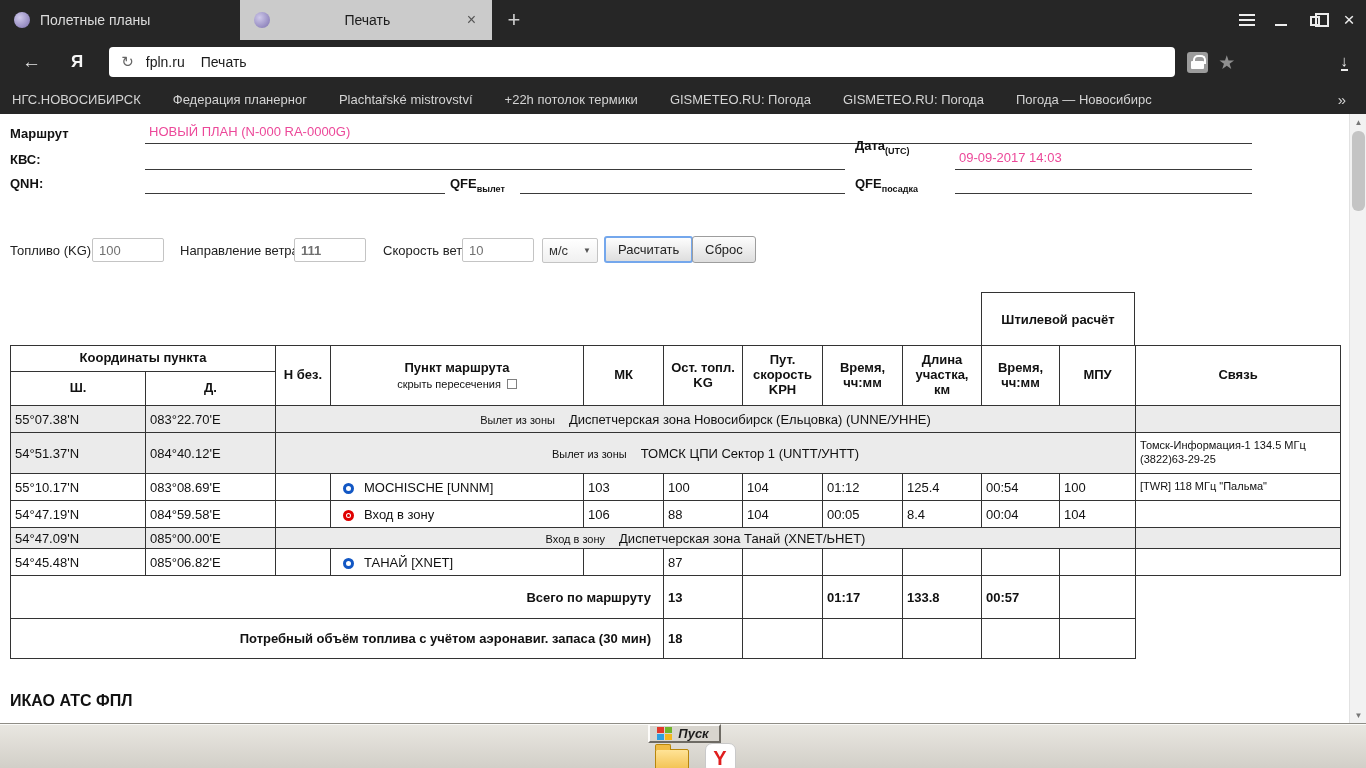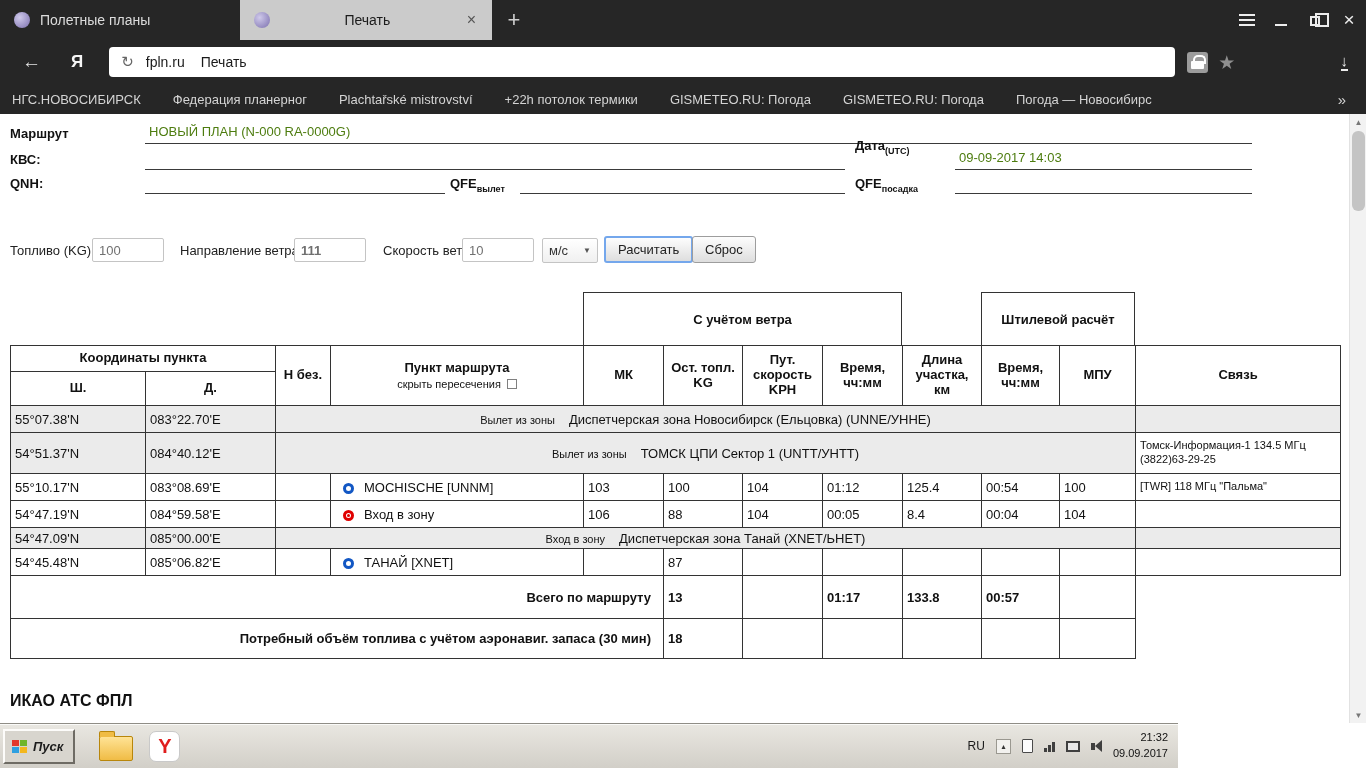--- a/index.html
+++ b/index.html
@@ -42,21 +42,21 @@
 
   .bookmarks { height:30px; background:#262626; display:flex; align-items:center;
                padding:0 12px; color:#d4d4d4; font-size:13px; }
   .bm { margin-right:32px; white-space:nowrap; }
   .bm-more { margin-left:auto; font-size:15px; padding-right:8px; }
 
   
   .page { position:absolute; left:0; top:114px; width:1349px; height:609px; background:#fff; overflow:hidden; color:#111; }
   .lbl { position:absolute; font-weight:bold; font-size:13px; }
   .lbl sub { font-size:9px; }
-  .fld { position:absolute; border-bottom:1px solid #3a3a3a; height:20px; font-size:13px; padding-left:4px; color:#4d7c0f; }
+  .fld { position:absolute; border-bottom:1px solid #3a3a3a; height:20px; font-size:13px; padding-left:4px; color:#ec4899; }
 
   .clabel { position:absolute; top:129px; font-size:13px; color:#222; }
   .inp { position:absolute; top:124px; width:72px; height:24px; border:1px solid #c4c4c4; border-radius:2px;
          padding:0 6px; font-size:13px; color:#707070; font-family:inherit; background:#fff; }
   .select { position:absolute; top:124px; left:542px; width:56px; height:25px; border:1px solid #c4c4c4; border-radius:2px;
             background:linear-gradient(#fff,#f0f0f0); display:flex; align-items:center; justify-content:space-between;
             padding:0 6px; font-size:13px; color:#333; }
   .sel-arrow { font-size:8px; color:#555; }
   .btn { position:absolute; top:122px; height:27px; padding:0 12px; font-size:13px; font-family:inherit; color:#222;
          background:linear-gradient(#fdfdfd,#dedede); border:1px solid #9d9d9d; border-radius:3px; }
@@ -98,23 +98,23 @@
   .icao { position:absolute; left:10px; top:578px; font-weight:bold; font-size:16px; }
 
   
   .vscroll { position:absolute; right:0; top:114px; width:17px; height:609px; background:#f2f2f2; border-left:1px solid #e2e2e2; }
   .vs-btn { position:absolute; left:0; width:17px; height:16px; display:flex; align-items:center; justify-content:center;
             font-size:8px; color:#777; }
   .vs-up { top:0; } .vs-down { bottom:0; }
   .vs-thumb { position:absolute; top:17px; left:2px; width:13px; height:80px; background:#c4c4c4; border-radius:6px; }
 
   
-  .taskbar { position:absolute; left:0; top:723px; width:1178px; height:45px;
+  .taskbar { position:absolute; left:0; top:723px; width:1366px; height:45px;
              background:linear-gradient(#e9e7e1,#d2cfc8); border-top:1px solid #8f8d86;
-             box-shadow:inset 0 1px 0 #fafaf8; display:flex; align-items:center; }
+             box-shadow:inset 0 1px 0 #fafaf8; display:flex; align-items:center;flex-direction:column; }
   .start { margin-left:3px; height:35px; display:flex; align-items:center; gap:6px; padding:0 10px 0 7px;
            background:#d8d5ce; border:2px solid; border-color:#fdfcfa #6e6b64 #6e6b64 #fdfcfa;
            font-weight:bold; font-style:italic; font-size:13px; color:#1c1c1c; }
   .flag { display:grid; grid-template-columns:7px 7px; grid-template-rows:6px 6px; gap:1px; }
   .flag i { display:block; }
   .flag i:nth-child(1){ background:#e2382b; } .flag i:nth-child(2){ background:#70b52a; }
   .flag i:nth-child(3){ background:#2e9fe0; } .flag i:nth-child(4){ background:#f3b71d; }
   .ql { display:flex; align-items:center; gap:16px; margin-left:24px; }
   .folder { position:relative; width:34px; height:25px; background:linear-gradient(#ffe396,#f0bc45);
             border:1px solid #b8860b; border-radius:2px; margin-top:5px; }
@@ -218,21 +218,20 @@
     <span class="clabel" style="left:383px;">Скорость ветра:</span>
     <input class="inp" style="left: 462px;" value="10">
     <div class="select">
       <span>м/с</span>
       <span class="sel-arrow">▼</span>
     </div>
     <button class="btn primary">Расчитать</button>
     <button class="btn reset">Сброс</button>
 
     <div class="twrap">
-      <div class="gbox gwind">С учётом ветра</div>
       <div class="gbox gcalm">Штилевой расчёт</div>
 
       <table class="plan">
         <colgroup>
           <col style="width:135px">
             <col style="width:130px">
             <col style="width:55px">
             <col style="width:253px">
           <col style="width:80px">
             <col style="width:79px">

